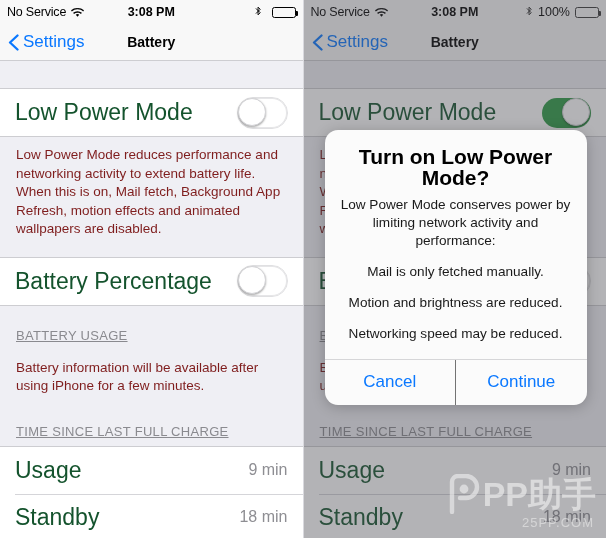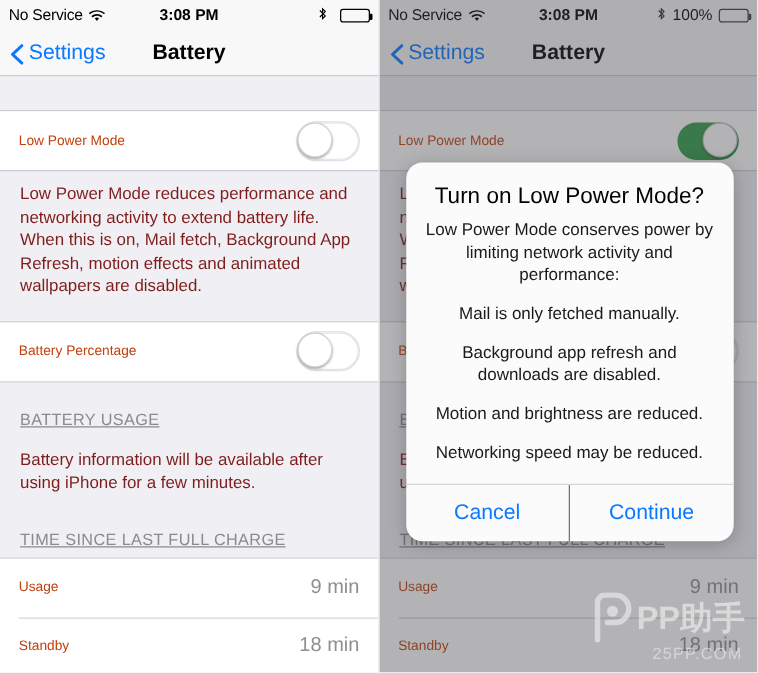--- a/index.html
+++ b/index.html
@@ -31,36 +31,36 @@
   .batt.yellow{border-color:#3a3a3a;}
   .batt.yellow .fill{background:#e8b514;}
   .batt.yellow:after{background:#3a3a3a;}
 
   
   .navbar{
     position:relative;height:37px;background:#f8f8f8;
     border-bottom:1px solid #cdcdd1;
     display:flex;align-items:center;padding:0 8px;box-sizing:border-box;
   }
-  .back{display:flex;align-items:flex-end;gap:4px;color:#0a78ff;font-size:17px;cursor:pointer;}
+  .back{display:flex;align-items:center;gap:4px;color:#0a78ff;font-size:17px;cursor:pointer;}
   .chev{width:11px;height:17px;flex:0 0 auto;}
-  .navtitle{position:absolute;left:0;right:0;text-align:center;font-size:17px;font-weight:bold;color:#000;pointer-events:none;}
+  .navtitle{position:absolute;left:0;right:0;text-align:center;font-size:14px;font-weight:bold;color:#000;pointer-events:none;}
 
   
   .content{background:#efeff4;height:477px;overflow:hidden;}
   .gap{height:27px;}
   .gap.small{height:12px;}
   .group{background:#ffffff;border-top:1px solid #cdcdd1;border-bottom:1px solid #cdcdd1;}
   .row{
     display:flex;align-items:center;justify-content:space-between;
     padding:0 15px;height:47px;box-sizing:border-box;background:#fff;
   }
   .row + .row{position:relative;}
   .row + .row:before{content:"";position:absolute;left:15px;right:0;top:0;height:1px;background:#d5d5d9;}
-  .row-label{font-size:11px;color:#c2410c;}
+  .row-label{font-size:23px;color:#14532d;}
   .row-value{font-size:16px;color:#8e8e93;}
 
   
   .toggle{width:49px;height:30px;border-radius:16px;position:relative;flex:0 0 auto;cursor:pointer;}
   .toggle.off{background:#fff;border:1px solid #e0e0e2;box-shadow:inset 0 0 0 1px #e6e6e8;}
   .toggle.off .knob{left:0px;}
   .toggle.on{background:#2e9b45;}
   .toggle.on .knob{left:20px;}
   .knob{
     position:absolute;top:0px;width:28px;height:28px;border-radius:50%;
@@ -82,39 +82,39 @@
   
   .dimmer{position:absolute;inset:0;background:rgba(74,74,80,0.42);z-index:5;}
   .dialog{
     position:absolute;z-index:6;
     left:21px;top:130px;width:262px;
     background:#fbfbfb;border-radius:13px;overflow:hidden;
     box-shadow:0 2px 14px rgba(0,0,0,0.22);
     font-family:"Liberation Sans","DejaVu Sans",sans-serif;
   }
   .dlg-body{padding:16px 14px 14px 14px;text-align:center;}
-  .dlg-title{font-size:18px;font-weight:normal;color:#000;line-height:21px;margin-bottom:8px;}
+  .dlg-title{font-size:21px;font-weight:bold;color:#000;line-height:21px;margin-bottom:8px;}
   .dlg-para{font-size:13.6px;line-height:18px;color:#1a1a1a;margin:0 0 13px 0;}
   .dlg-para:last-child{margin-bottom:2px;}
   .dlg-buttons{display:flex;border-top:1px solid #d6d6d8;}
   .dlg-btn{
     flex:1;text-align:center;font-size:17px;color:#0a78ff;
     padding:12px 0 13px 0;cursor:pointer;
   }
   .dlg-btn + .dlg-btn{border-left:1px solid #737373;}
 
   
   .watermark{
     position:absolute;right:10px;bottom:8px;z-index:7;
     display:flex;flex-direction:column;align-items:flex-end;
     opacity:0.62;pointer-events:none;
   }
   .wm-top{display:flex;align-items:center;gap:3px;}
   .wm-logo{width:34px;height:40px;}
-  .wm-text{font-size:26px;font-weight:bold;color:#f2f2f2;letter-spacing:0px;line-height:28px;}
+  .wm-text{font-size:34px;font-weight:bold;color:#f2f2f2;letter-spacing:0px;line-height:28px;}
   .wm-sub{font-size:13px;color:#eaeaea;letter-spacing:1px;margin-right:2px;margin-top:1px;}
 </style>
 </head>
 <body>
 
 <div class="stage">
 
   <div class="phone left">
 
     <div class="statusbar">
@@ -274,21 +274,20 @@
       </div>
     </div>
 
     <div class="dimmer"></div>
 
     <div class="dialog">
       <div class="dlg-body">
         <div class="dlg-title">Turn on Low Power Mode?</div>
         <p class="dlg-para">Low Power Mode conserves power by limiting network activity and performance:</p>
         <p class="dlg-para">Mail is only fetched manually.</p>
-        <p class="dlg-para">Background app refresh and downloads are disabled.</p>
         <p class="dlg-para">Motion and brightness are reduced.</p>
         <p class="dlg-para">Networking speed may be reduced.</p>
       </div>
       <div class="dlg-buttons">
         <div class="dlg-btn">Cancel</div>
         <div class="dlg-btn">Continue</div>
       </div>
     </div>
 
     <div class="watermark">

